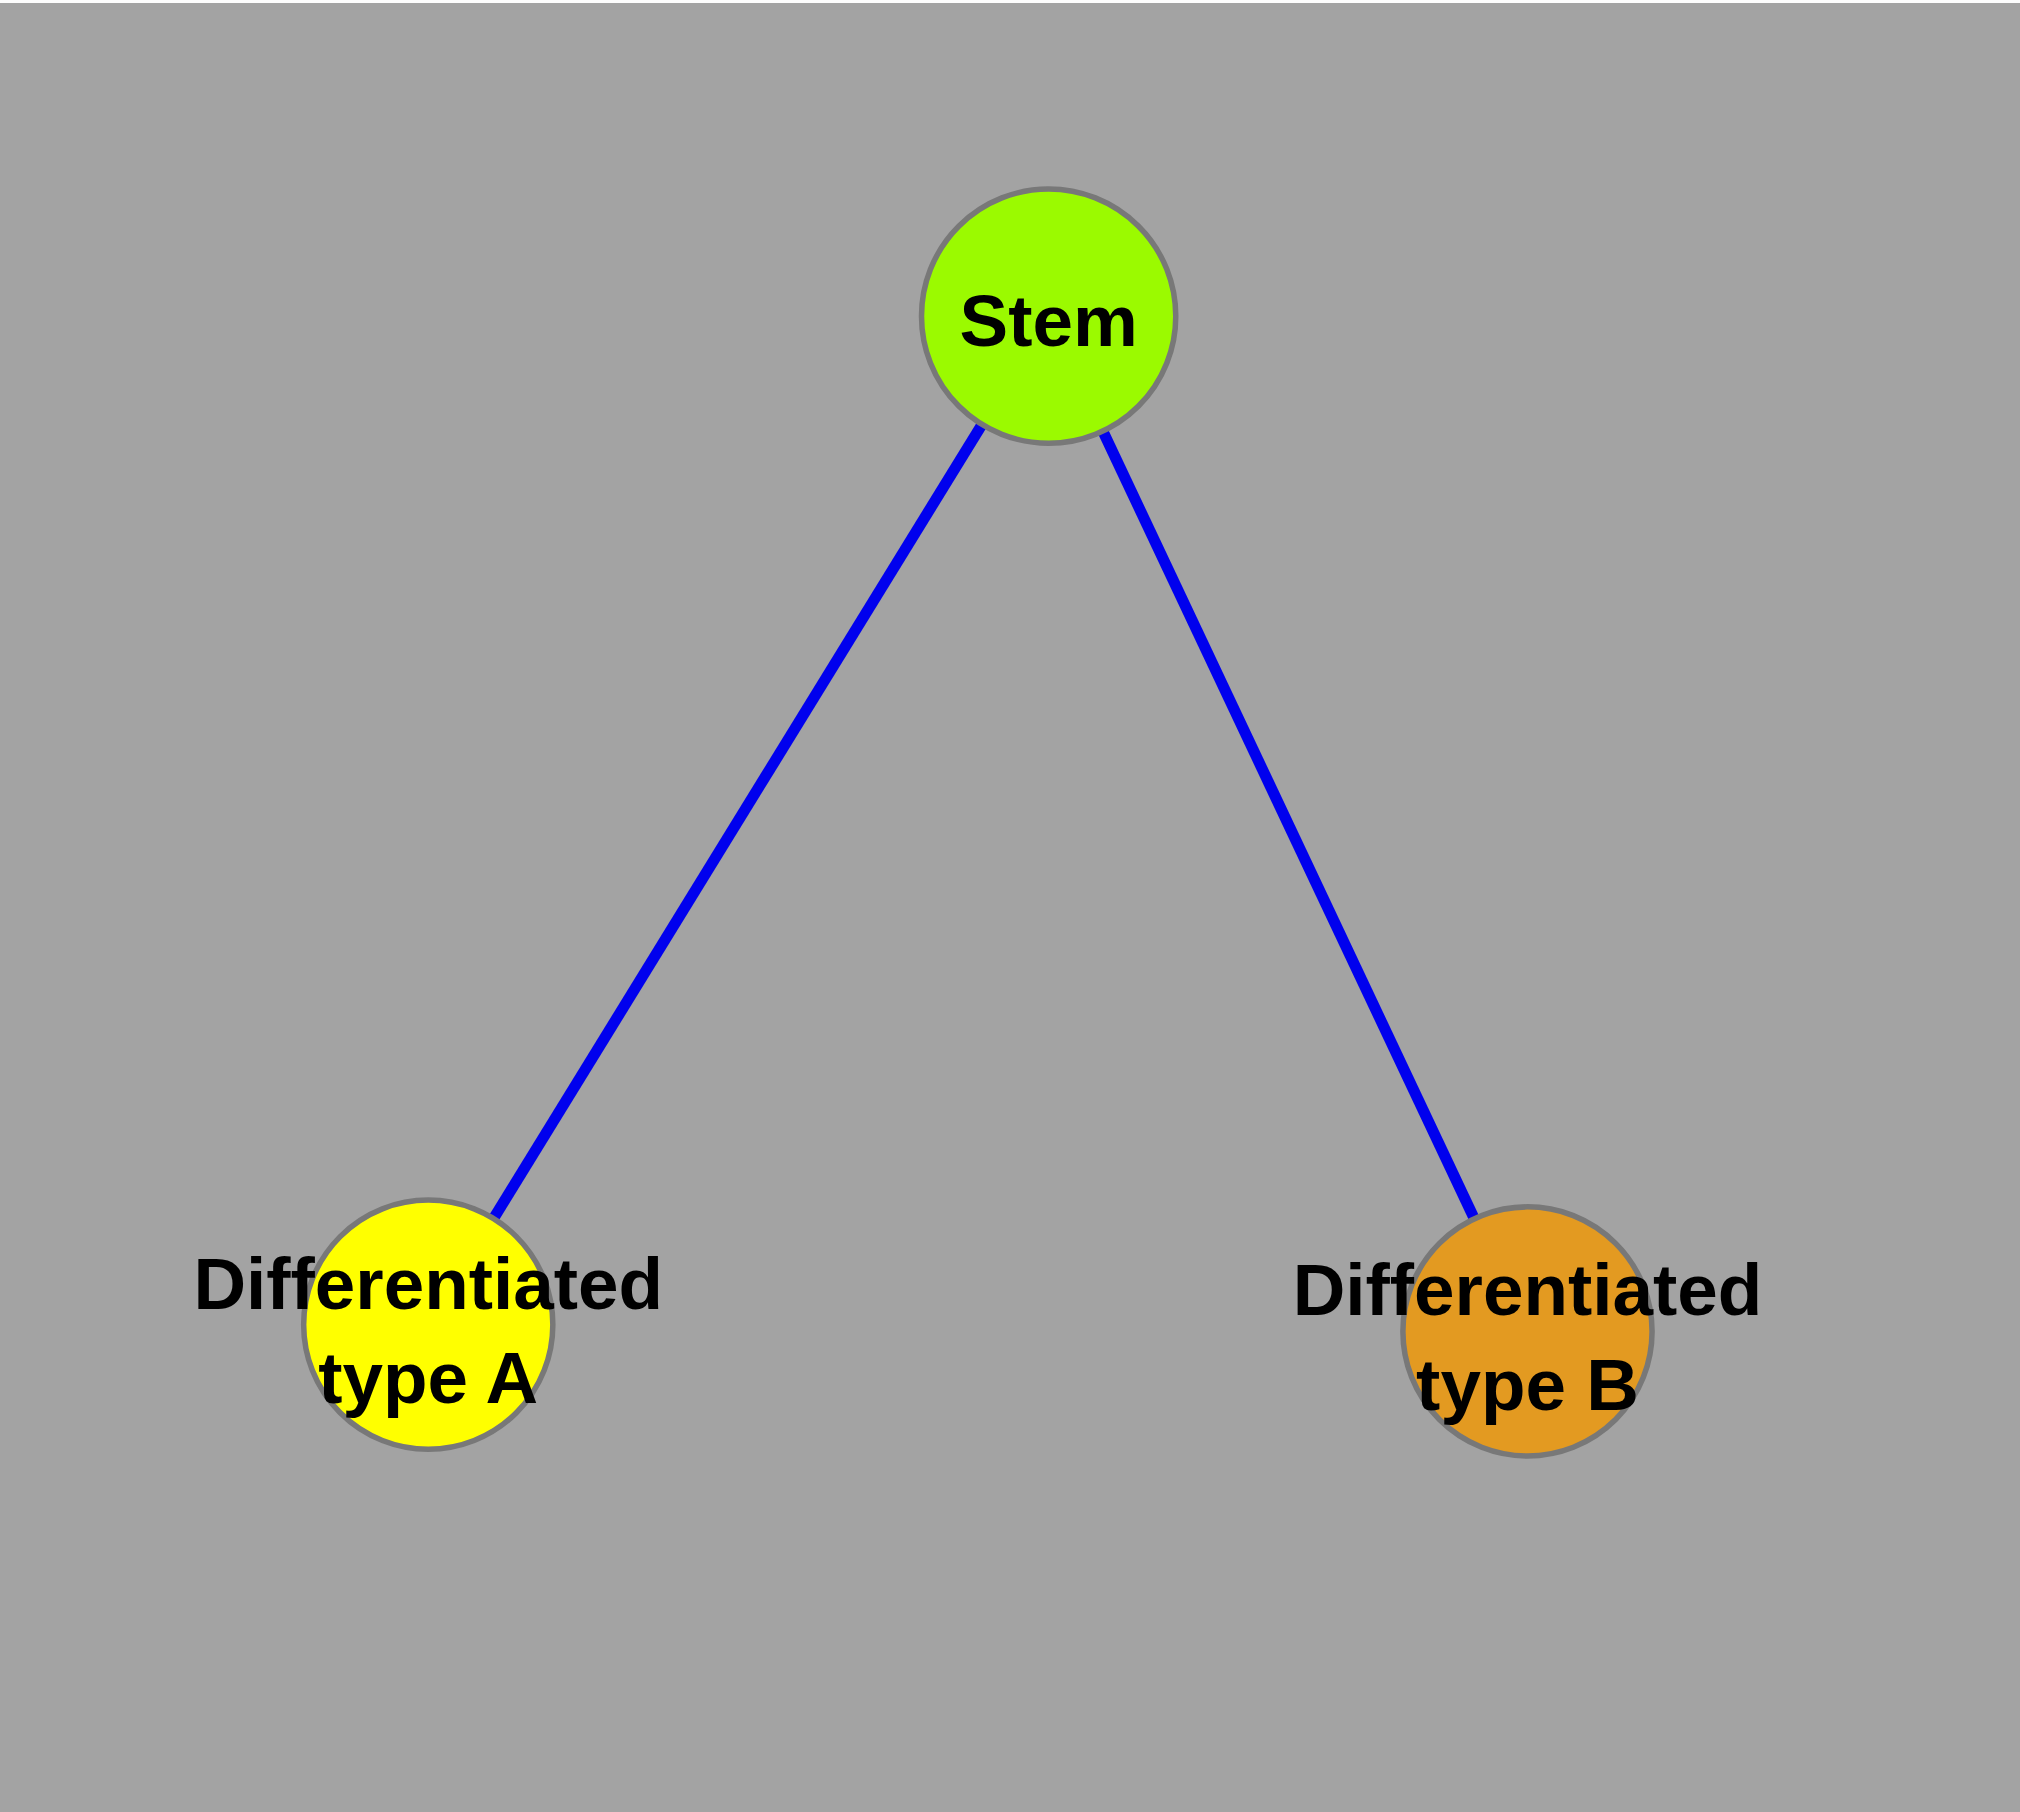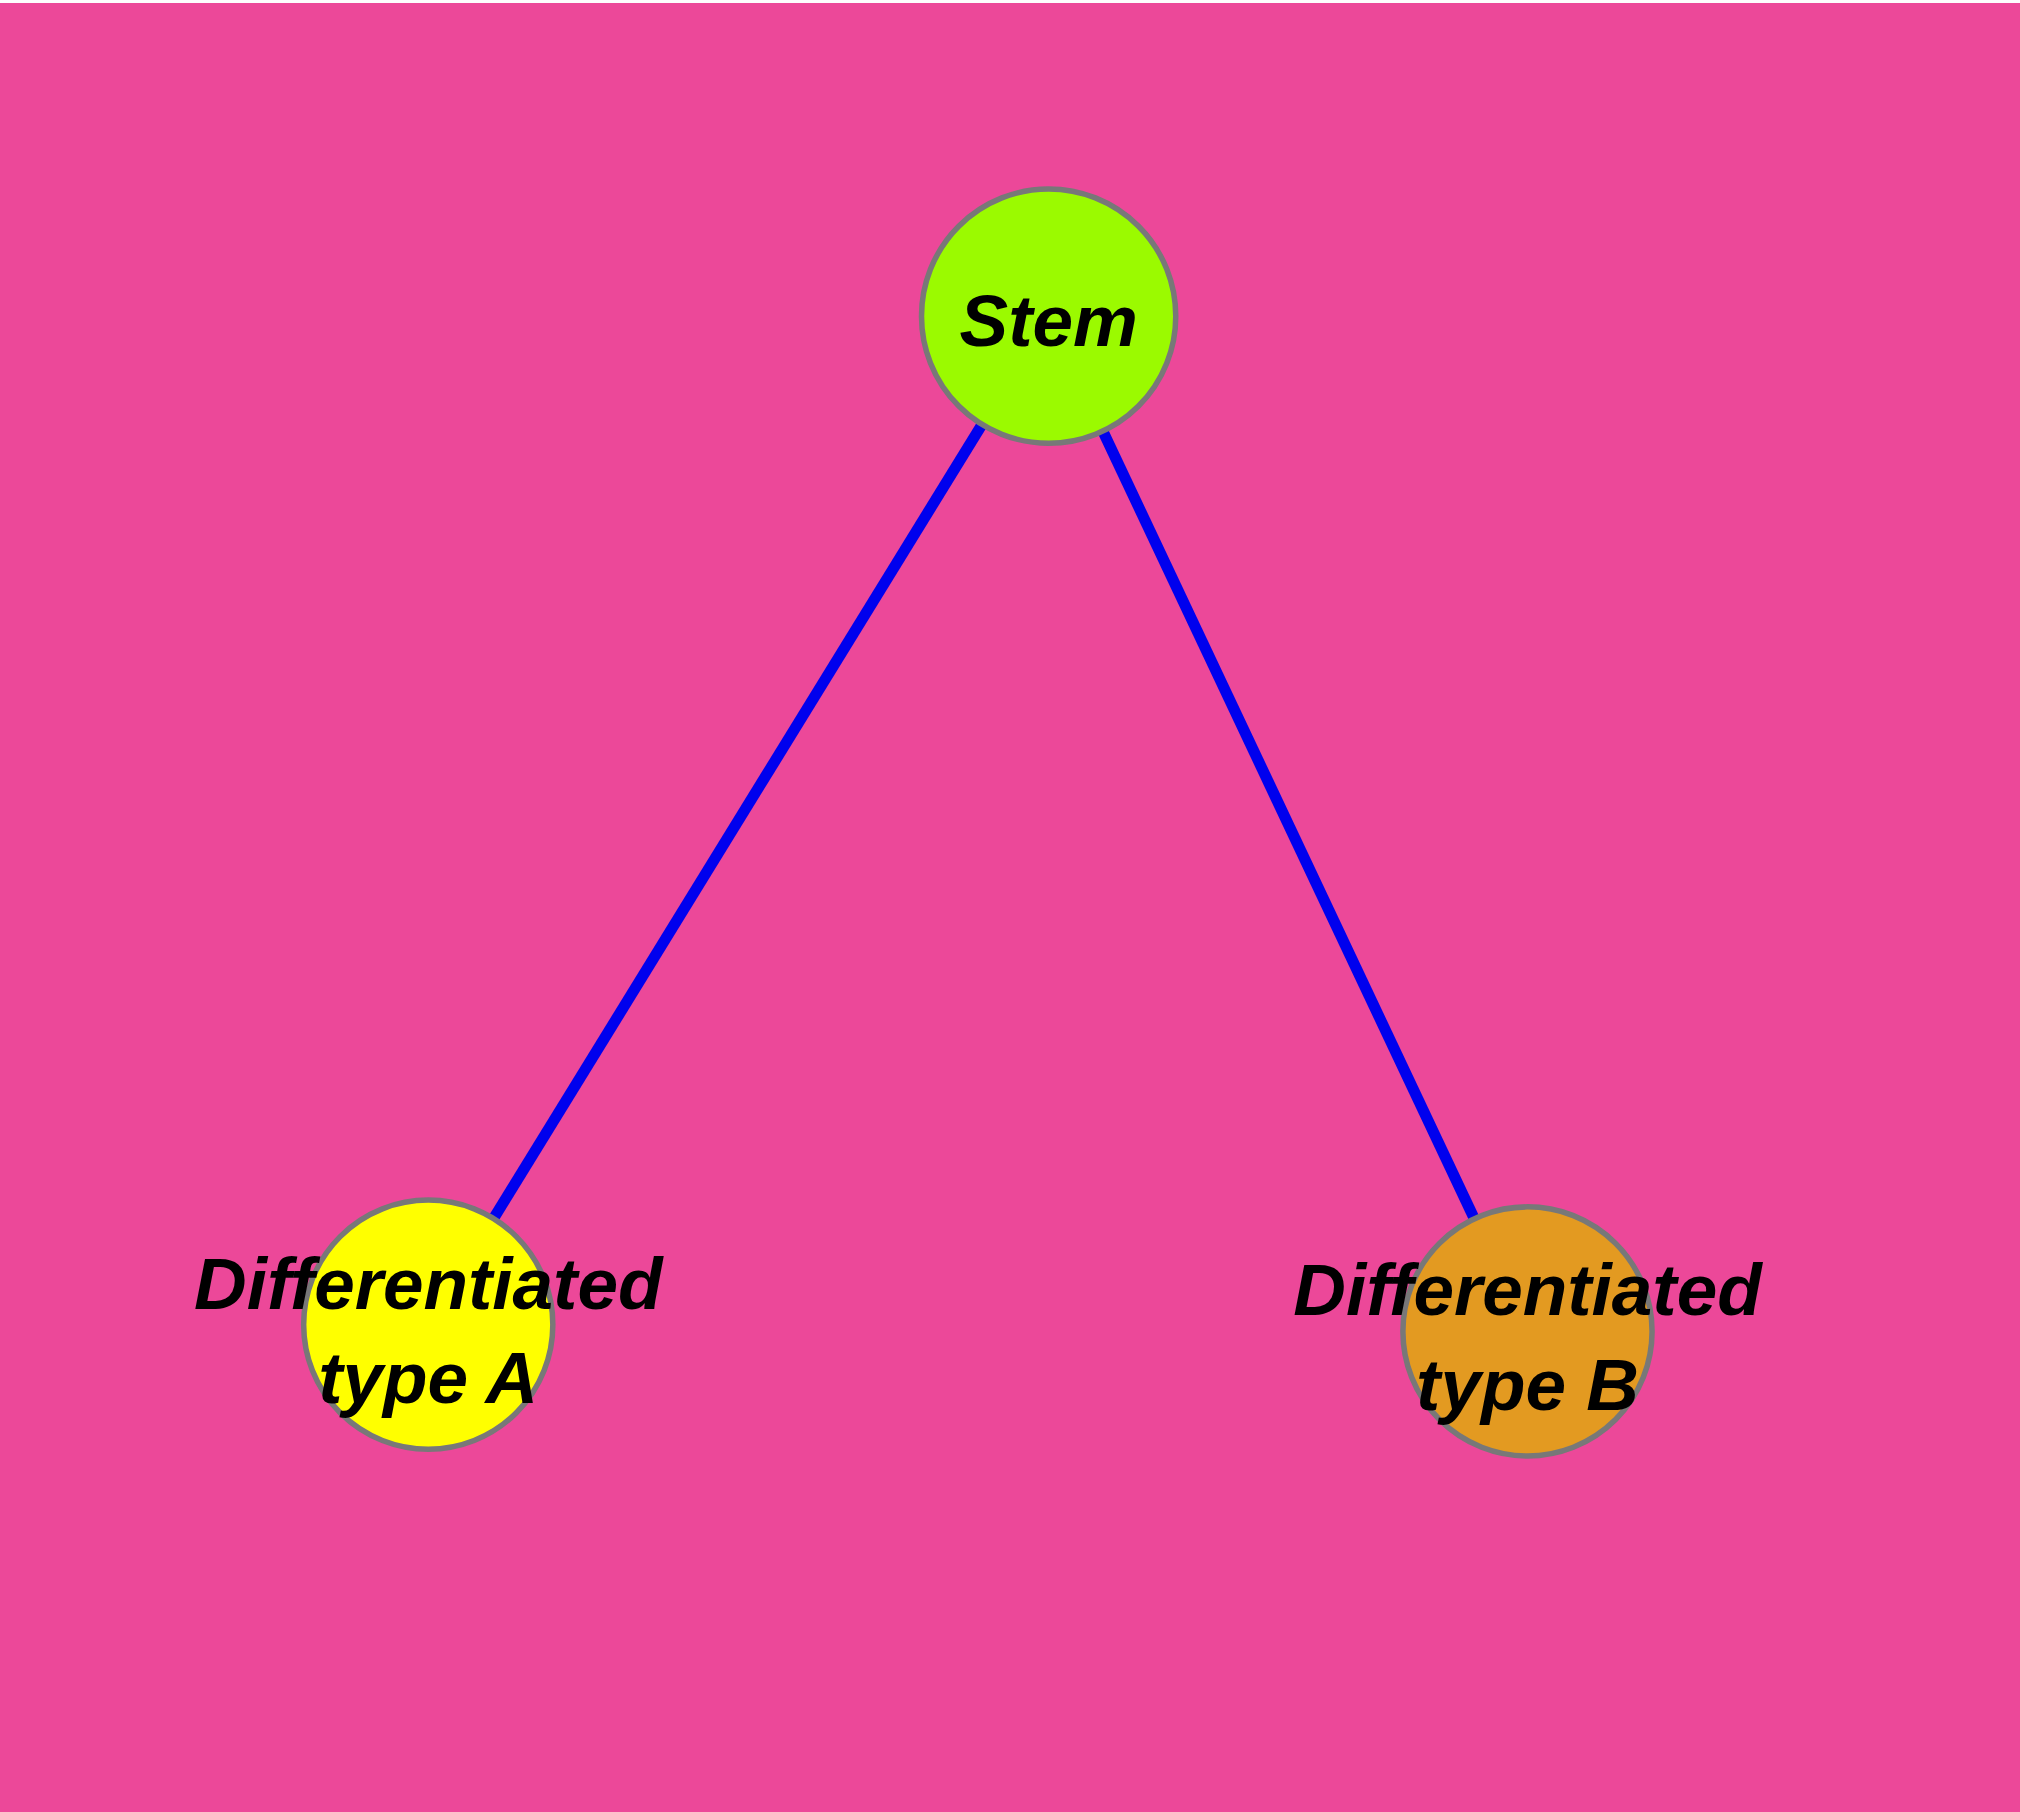--- a/index.html
+++ b/index.html
@@ -28,21 +28,21 @@
   .node-label {
     font-family: "Liberation Sans", sans-serif;
     font-weight: 700;
     font-size: 86px;
     text-anchor: middle;
   }
 </style>
 </head>
 <body>
 
-<div id="stage" style="background: #ec4899; font-style: italic;">
+<div id="stage" style="background: #a3a3a3;">
   <svg id="diagram-svg" xmlns="http://www.w3.org/2000/svg" viewBox="0 0 2384 2138">
       <line x1="1237" y1="373" x2="505" y2="1563" stroke="#0000EE" stroke-width="13"></line>
       <line x1="1237" y1="373" x2="1802" y2="1571" stroke="#0000EE" stroke-width="13"></line>
       <circle cx="1237" cy="373" r="150" fill="#9BFA00" stroke="#787878" stroke-width="6.5"></circle>
       <circle cx="505" cy="1563" r="147" fill="#FFFF00" stroke="#787878" stroke-width="6.5"></circle>
       <circle cx="1802" cy="1571" r="147" fill="#E39A21" stroke="#787878" stroke-width="6.5"></circle>
       <text class="node-label" fill="#000000"><tspan x="1237" y="408">Stem</tspan></text>
       <text class="node-label" fill="#000000"><tspan x="505" y="1544">Differentiated</tspan><tspan x="505" y="1656">type A</tspan></text>
       <text class="node-label" fill="#000000"><tspan x="1802" y="1552">Differentiated</tspan><tspan x="1802" y="1664">type B</tspan></text>
     </svg>

